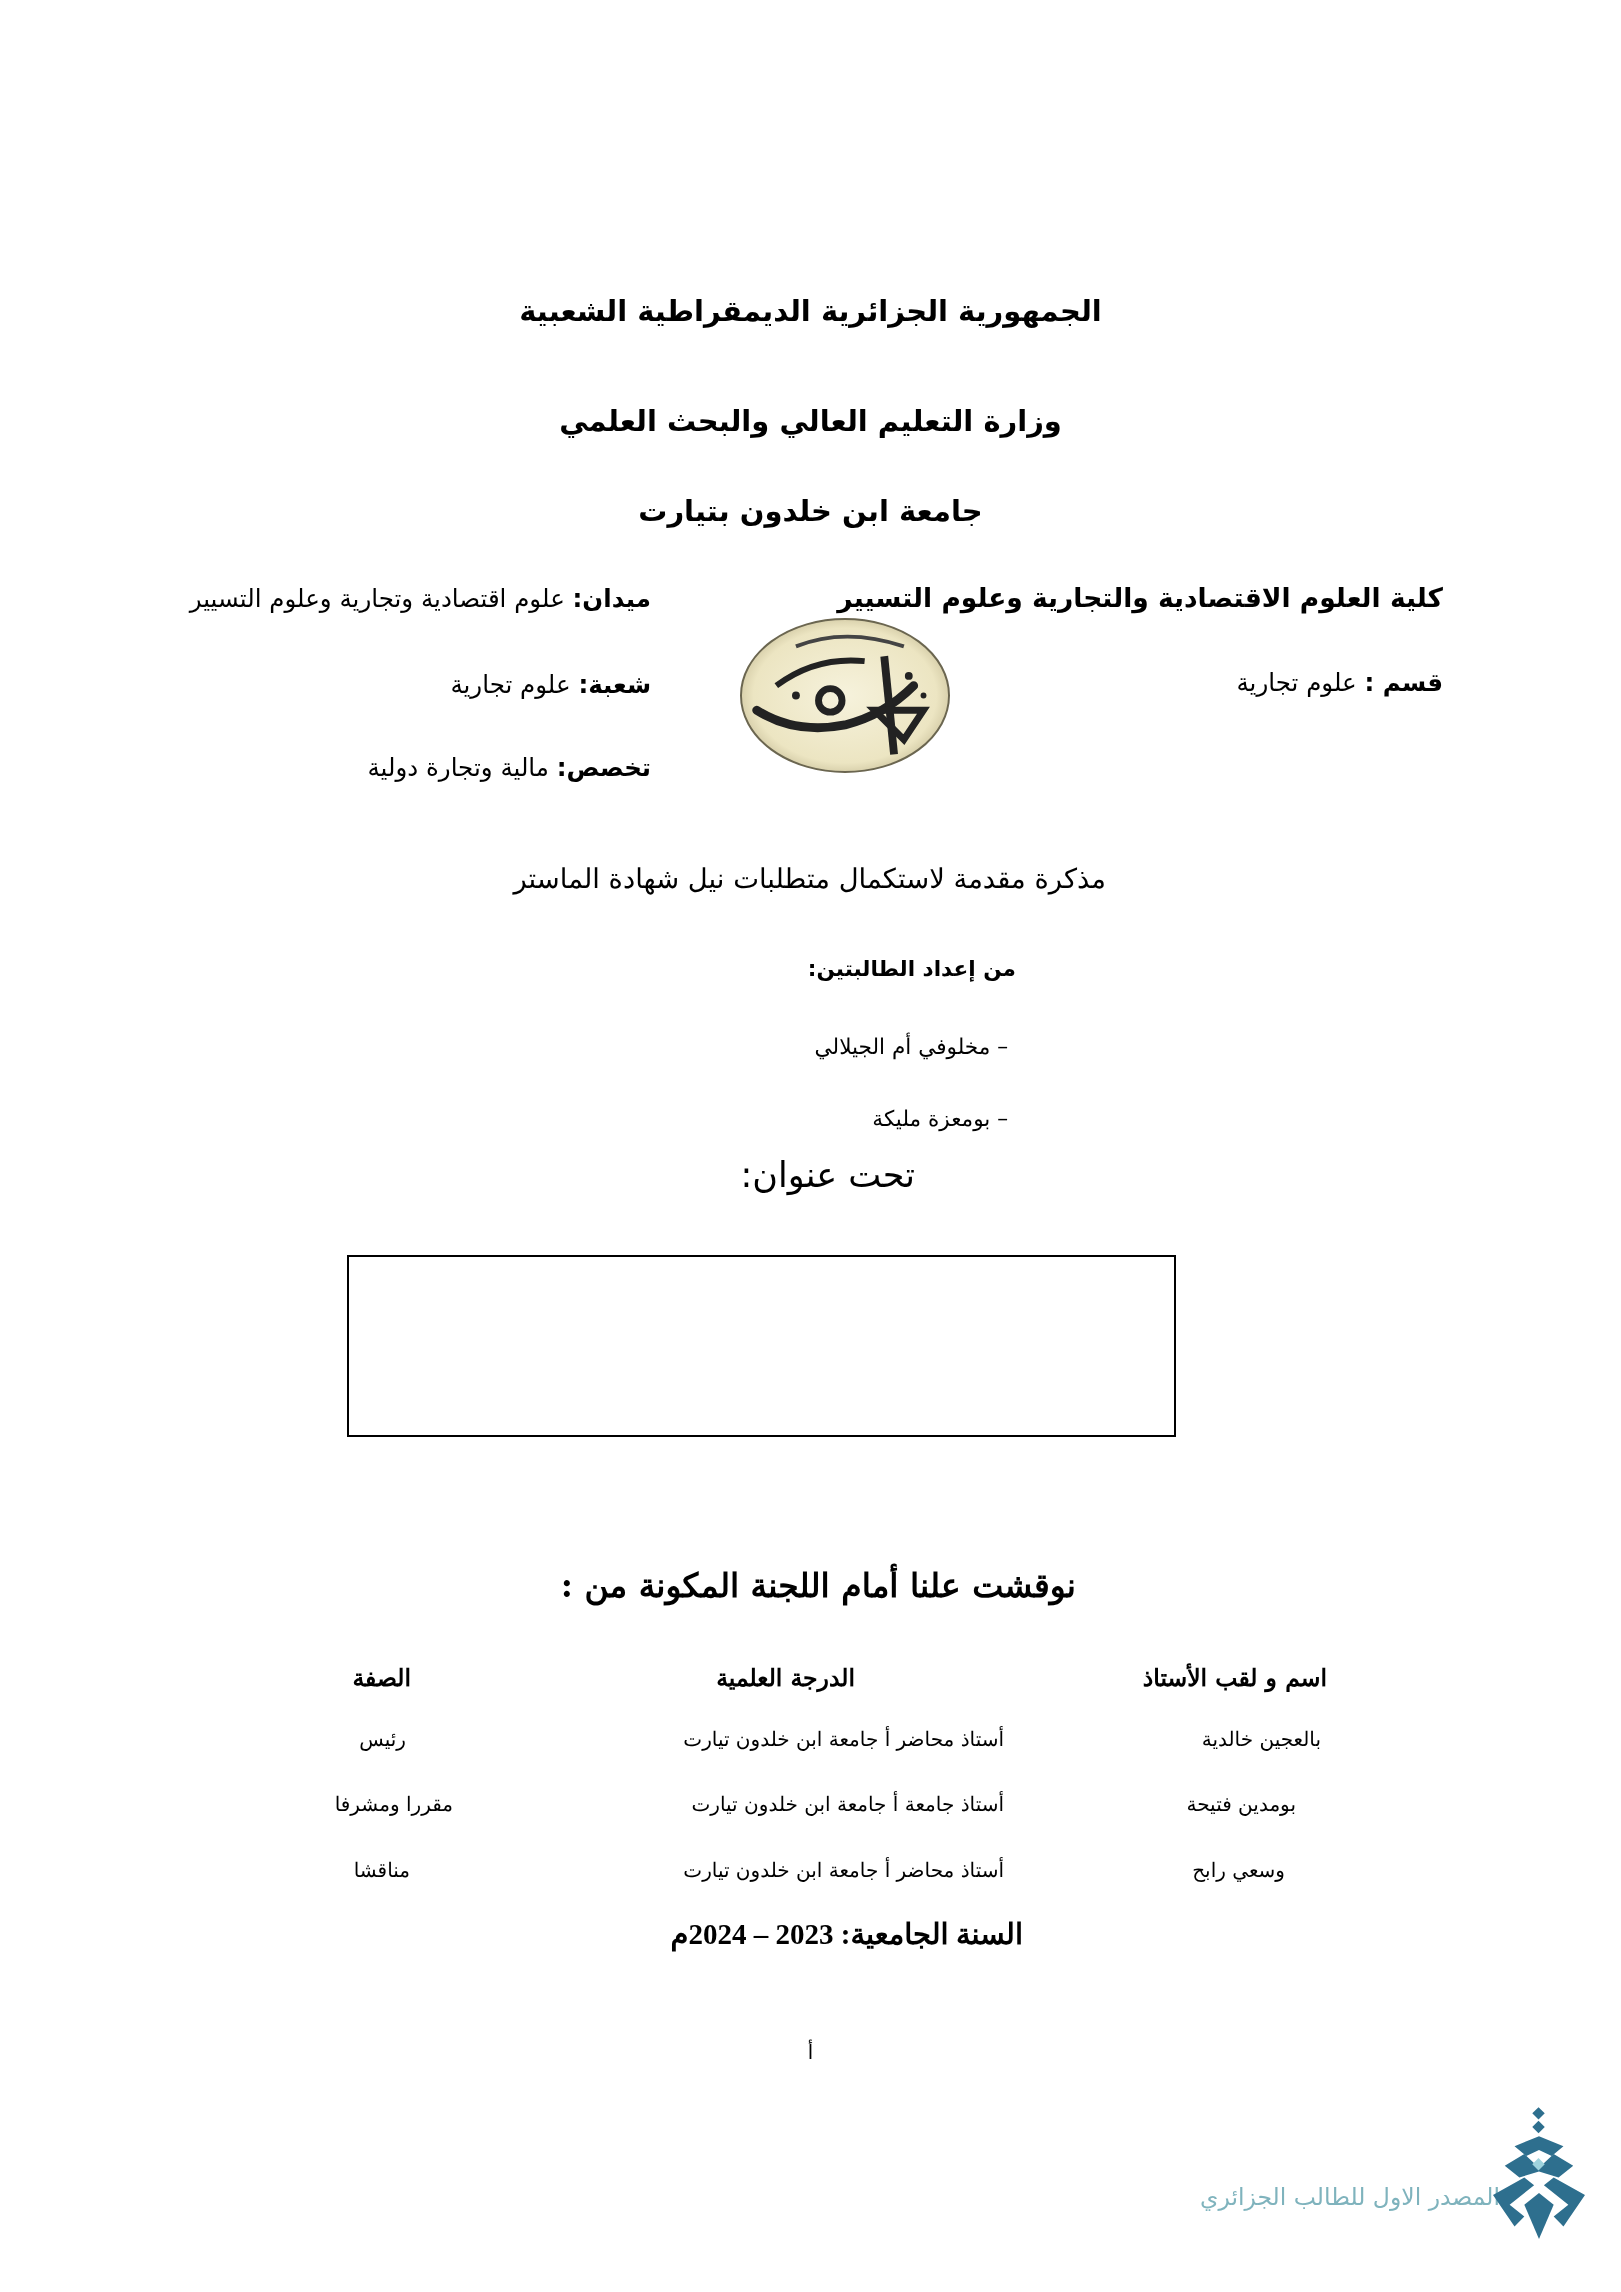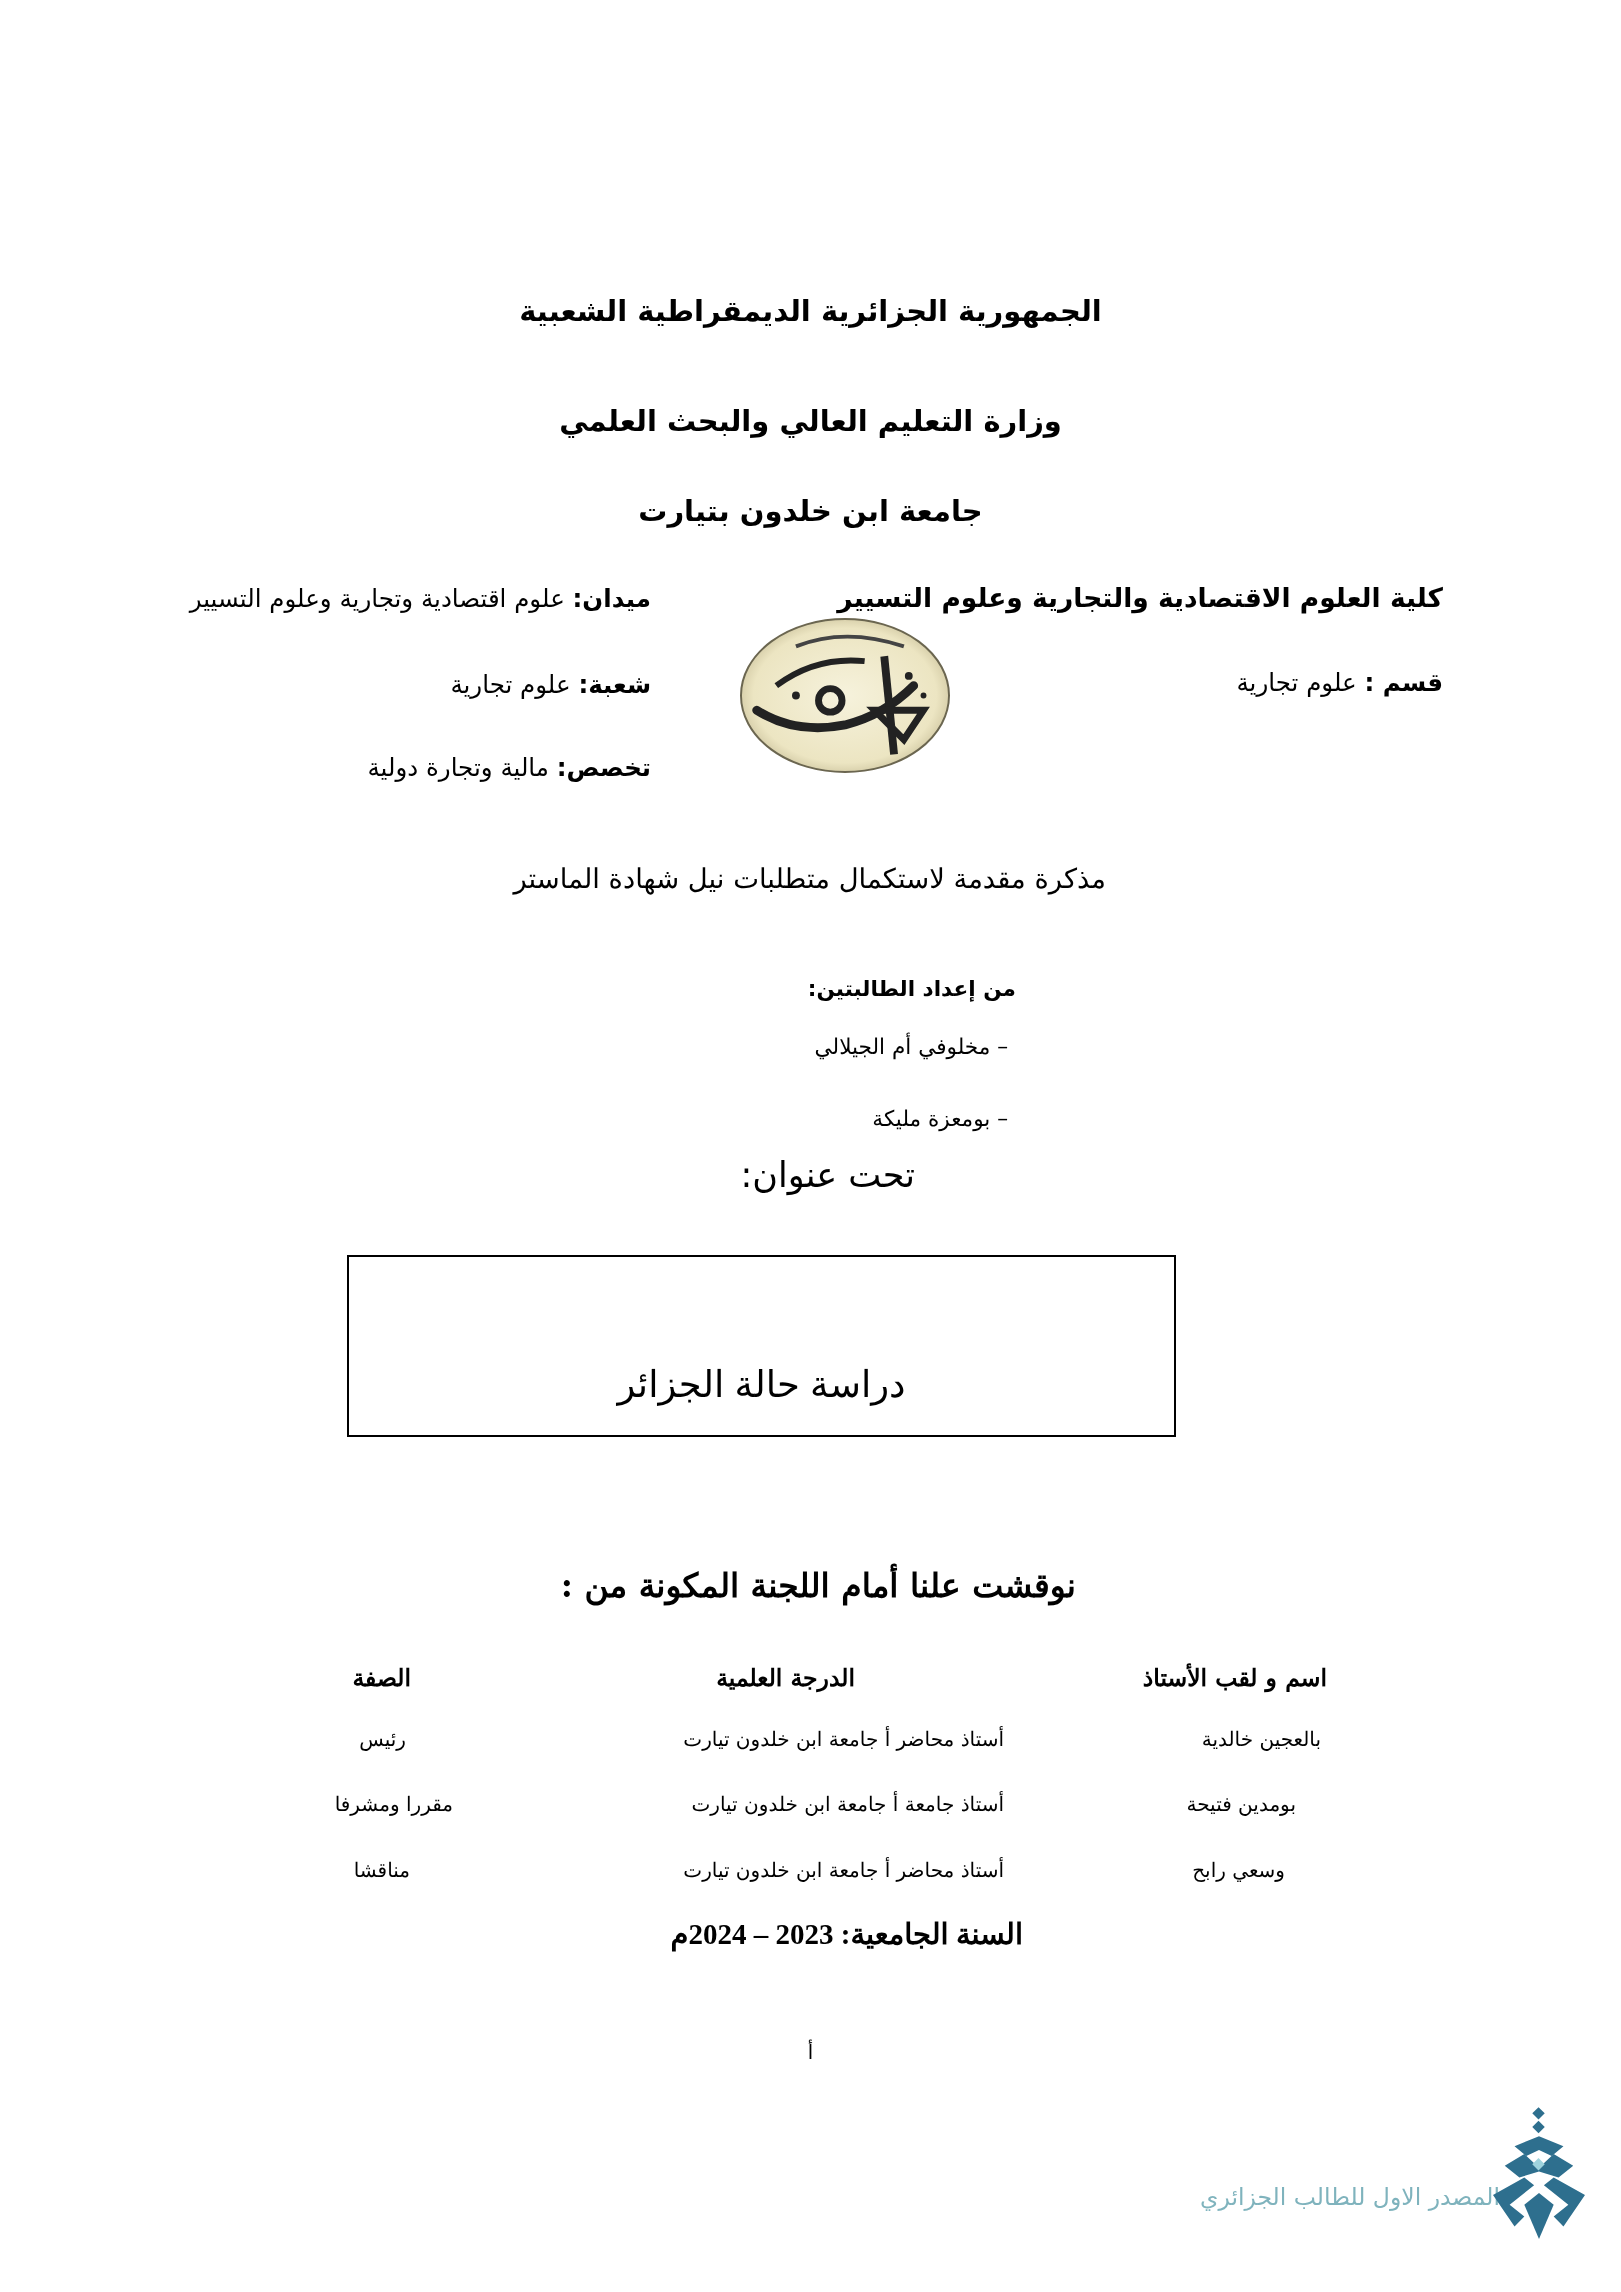--- a/index.html
+++ b/index.html
@@ -75,28 +75,27 @@
   <b>شعبة:</b>
   <span>علوم تجارية</span>
 </div>
 <div class="abs side" style="right:970px; top:753px;">
   <b>تخصص:</b>
   <span>مالية وتجارة دولية</span>
 </div>
 
 <div class="abs" id="memo" style="right:515px; top:863px;">مذكرة مقدمة لاستكمال متطلبات نيل شهادة الماستر</div>
 
-<div class="abs" id="prep-label" style="right:605px; top:976px;text-align:center;">من إعداد  الطالبتين:</div>
+<div class="abs" id="prep-label" style="right:605px; top:956px;text-align:center;">من إعداد  الطالبتين:</div>
 <div class="abs student" style="right:613px; top:1034px;">–  مخلوفي أم الجيلالي</div>
 <div class="abs student" style="right:613px; top:1106px;">–  بومعزة مليكة</div>
 
 <div class="abs" id="under-title" style="right:706px; top:1155px;">تحت عنوان:</div>
 
 <div id="title-box">
-  <div id="title-sub">دراسة حالة  الجزائر</div>
 </div>
 
 <div class="abs" id="committee-title" style="right:545px; top:1566px;">نوقشت علنا أمام اللجنة  المكونة من :</div>
 
 <div class="abs th" style="right:294px; top:1664px;">اسم و لقب الأستاذ</div>
 <div class="abs th" style="right:766px; top:1664px;">الدرجة العلمية</div>
 <div class="abs th" style="right:1210px; top:1664px;">الصفة</div>
 
 <div class="abs td" style="right:300px; top:1727px;">بالعجين خالدية</div>
 <div class="abs td" style="right:617px; top:1727px;">أستاذ محاضر   أ جامعة ابن خلدون تيارت</div>

